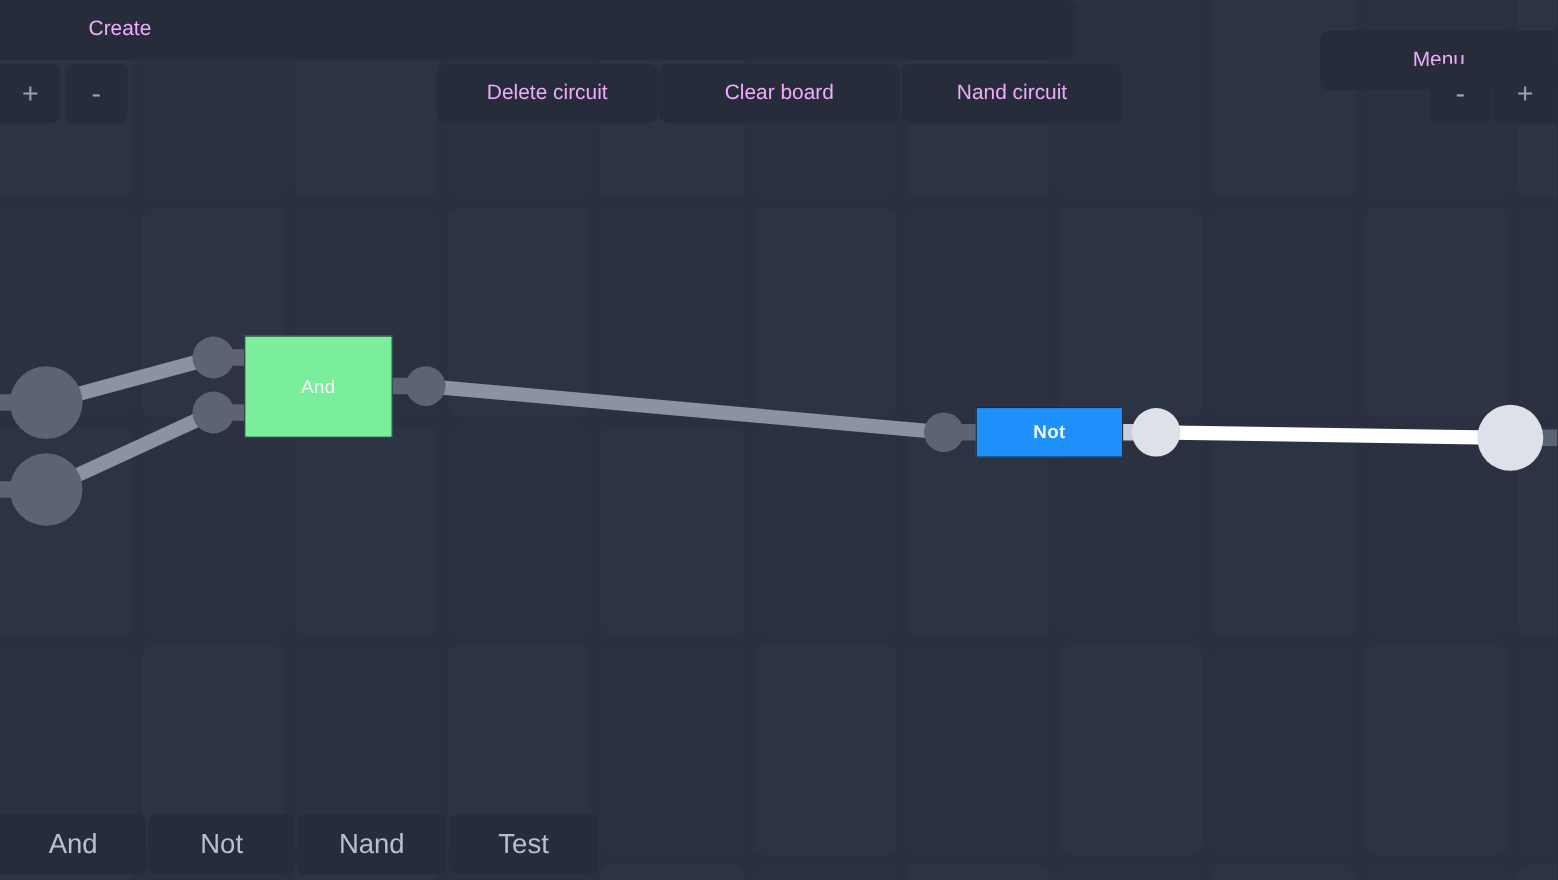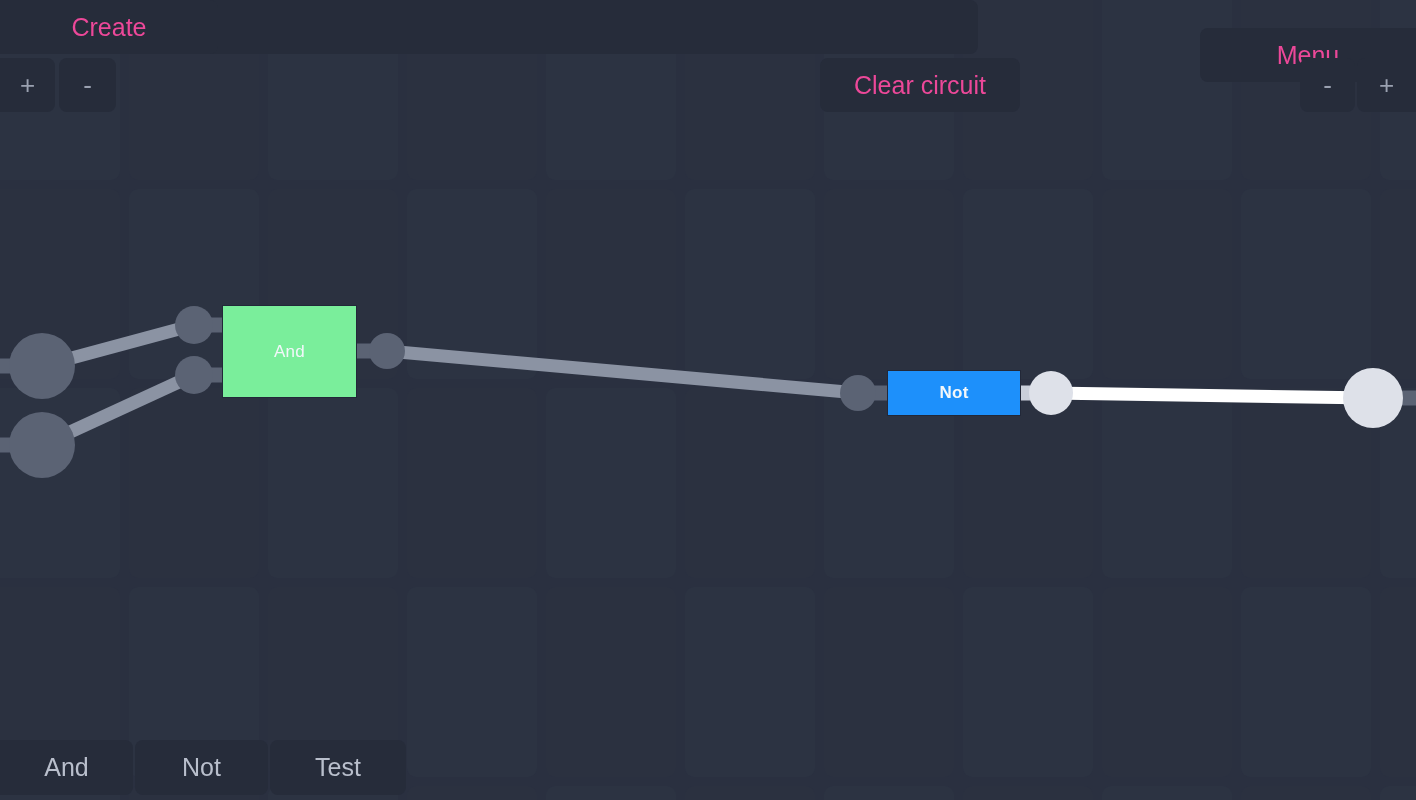--- a/index.html
+++ b/index.html
@@ -106,22 +106,22 @@
     height: 112px;
     pointer-events: none;
   }
   .tb-btn {
     position: absolute;
     background: #262c3a;
     border-radius: 8px;
     display: flex;
     align-items: center;
     justify-content: center;
-    color: #ec4899;
-    font-size: 25px;
+    color: #f0abfc;
+    font-size: 19px;
     box-sizing: border-box;
     pointer-events: auto;
     user-select: none;
     font-weight: 300;
   }
   .tb-btn.sm { font-size: 26px; color: #9aa1b0; }
   #create-btn   { left: 0px;    top: 0px;  width: 218px; height: 54px; border-radius: 0 8px 8px 0;}
   #name-input-wrap { left: 221px; top: 0px; width: 978px; height: 54px; background: #262c3a; border-radius: 8px; pointer-events: auto;}
   #name-input {
     width: 100%;
@@ -284,37 +284,46 @@
       <span>Menu</span>
     </div>
 
     <div class="tb-btn sm" id="zoom-in-left">
       <span>+</span>
     </div>
     <div class="tb-btn sm" id="zoom-out-left">
       <span>-</span>
     </div>
 
+    <div class="tb-btn" id="delete-btn">
+      <span>Delete circuit</span>
+    </div>
+    <div class="tb-btn" id="clear-btn">
+      <span>Clear board</span>
+    </div>
     <div class="tb-btn" id="open-btn">
-      <span>Clear circuit</span>
+      <span>Nand circuit</span>
     </div>
 
     <div class="tb-btn sm" id="zoom-out-right">
       <span>-</span>
     </div>
     <div class="tb-btn sm" id="zoom-in-right">
       <span>+</span>
     </div>
   </div>
 
   <div id="bottombar">
       <div class="bb-btn" style="width: 133px;">
         <span>And</span>
       </div>
       <div class="bb-btn" style="width: 133px;">
         <span>Not</span>
       </div>
+      <div class="bb-btn" style="width: 136px;">
+        <span>Nand</span>
+      </div>
       <div class="bb-btn" style="width: 136px; justify-content: center;">
         <span>Test</span>
       </div>
     </div>
 
 </div>
 
 </body></html>

